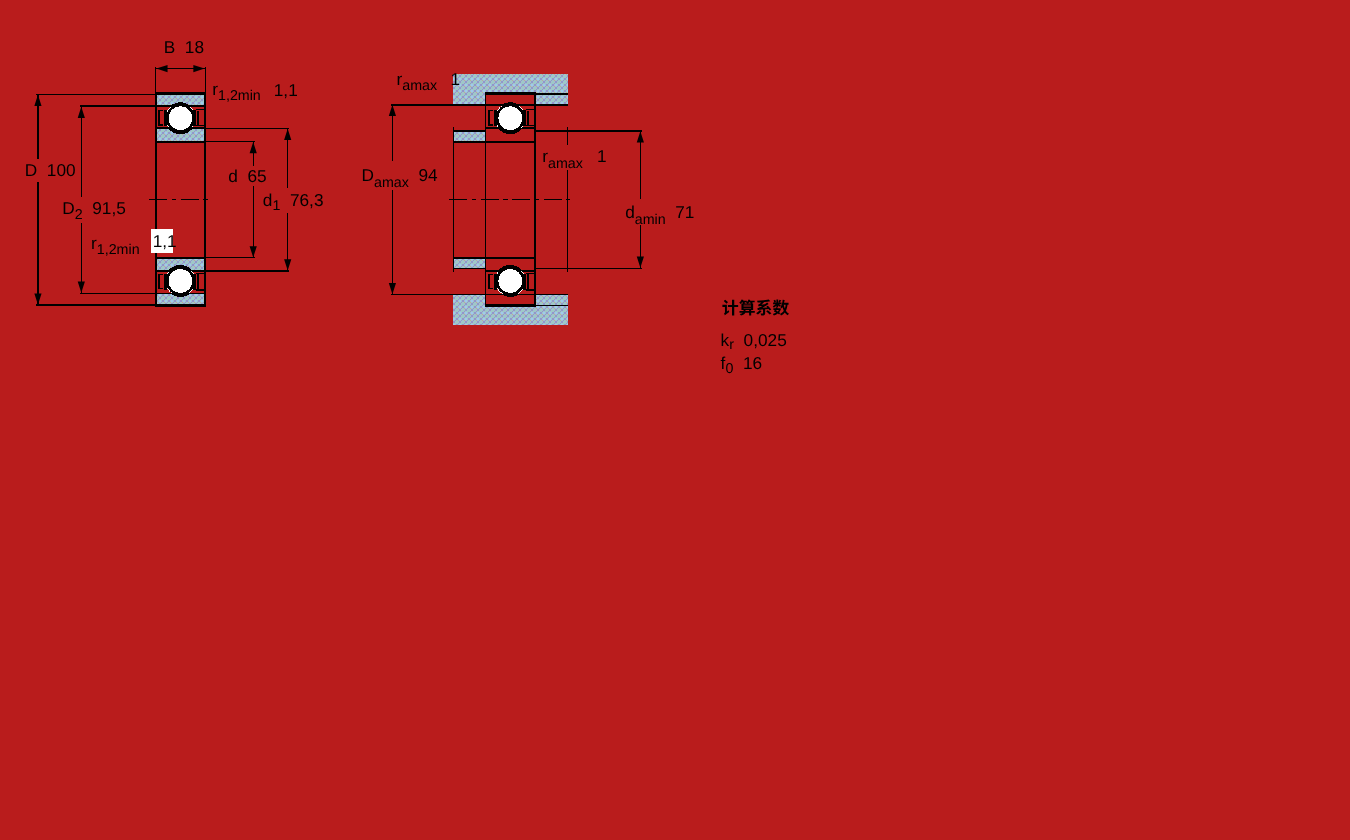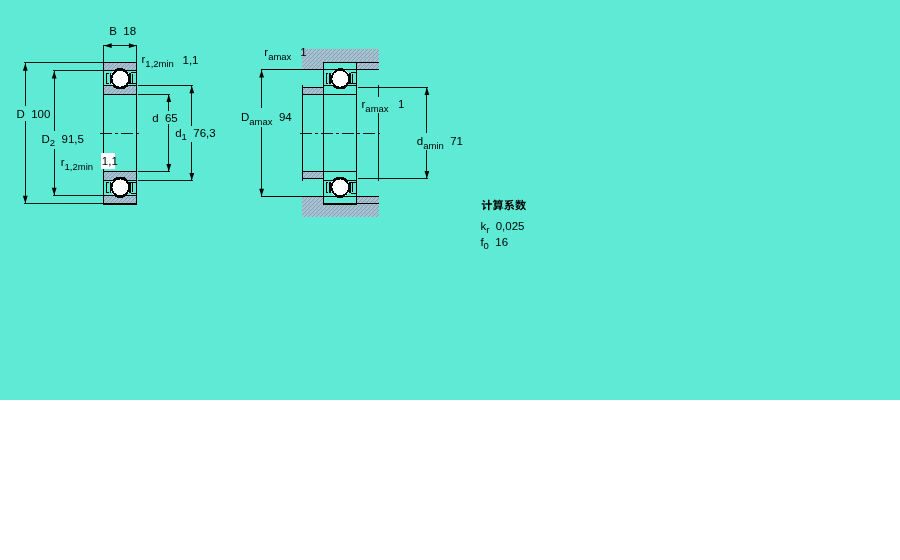--- a/index.html
+++ b/index.html
@@ -1,16 +1,16 @@
 <!DOCTYPE html>
 <html><head>
 <meta charset="utf-8">
 <style>
   html,body{margin:0;padding:0;background:#ffffff;}
-  #page{position:relative;width:900px;height:400px;background:#5eead4;overflow:hidden;}
+  #page{position:relative;width:900px;height:560px;background:#b91c1c;overflow:hidden;}
   svg{display:block;}
   text{font-family:"Liberation Sans",sans-serif;fill:#000000;}
 </style>
 </head>
 <body>
 <div id="page">
 <svg width="900" height="560" viewBox="0 0 900 560" shape-rendering="crispEdges">
 <defs>
 <pattern id="ht" width="4" height="4" patternUnits="userSpaceOnUse">
 <rect width="4" height="4" fill="#9fc8c8"></rect>

